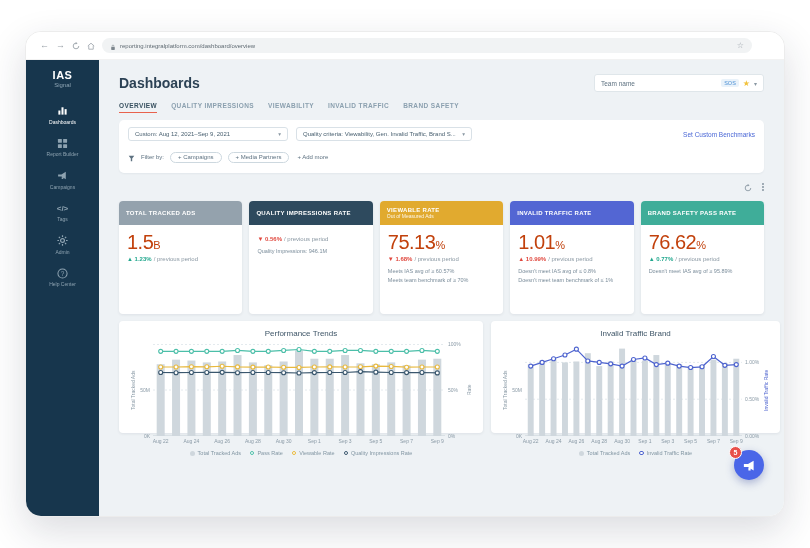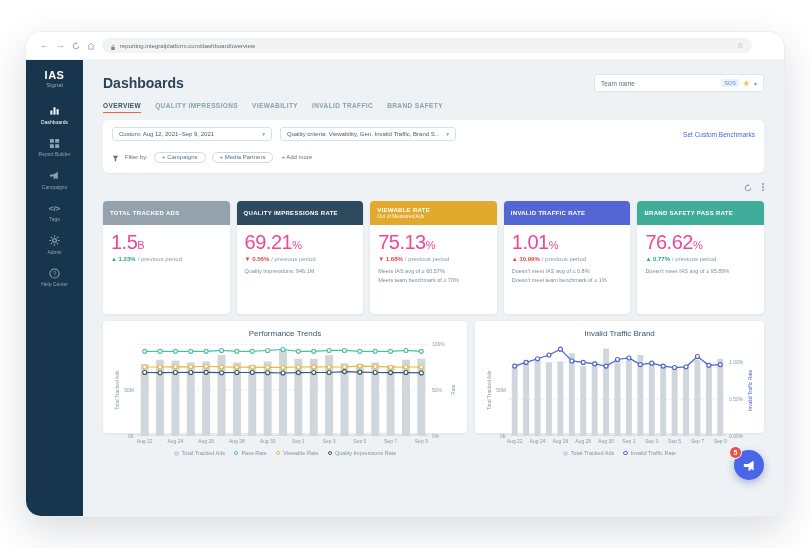--- a/index.html
+++ b/index.html
@@ -14,21 +14,21 @@
                  padding:0 14px; background:#fff; border-bottom:1px solid #f2f2f2; }
   .nav-ic { color:#9aa2a9; font-size:9px; line-height:1; }
   .nav-ic svg { display:block; }
   .url-pill { flex:1; max-width:650px; height:15px; background:#f1f3f4; border-radius:8px;
               display:flex; align-items:center; gap:4px; padding:0 8px; }
   .lock-ic { color:#7d868d; }
   .url-text { font-size:6px; color:#5f6a72; flex:1; white-space:nowrap; overflow:hidden; }
   .star-ic { font-size:8px; color:#9aa2a9; }
   
   .app { flex:1; display:flex; min-height:0; }
-  .sidebar { width:57px; flex:none; background:#17364d; display:flex; flex-direction:column;
+  .sidebar { width:73px; flex:none; background:#17364d; display:flex; flex-direction:column;
              align-items:center; padding-top:9px; }
   .logo { text-align:center; margin-bottom:4px; }
   .logo-ias { color:#fff; font-weight:bold; font-size:11px; letter-spacing:.5px; }
   .logo-signal { color:#8fa6b5; font-size:6px; margin-top:1px; }
   .nav-item { display:flex; flex-direction:column; align-items:center; gap:2.5px;
               margin-top:13px; color:#8ea3b1; width:100%; cursor:pointer; }
   .nav-item.active { color:#ffffff; }
   .nv-label { font-size:5px; }
   .nav-item svg, .nav-item .code-glyph { display:block; }
   .code-glyph { font-size:8px; font-weight:bold; line-height:11px; }
@@ -71,21 +71,21 @@
   .kebab i { width:1.8px; height:1.8px; border-radius:50%; background:#8a98a3; }
   
   .kpi-row { display:flex; gap:7px; margin-top:5px; }
   .kpi { flex:1; background:#fff; border-radius:4px; box-shadow:0 1px 3px rgba(20,40,60,.08);
          overflow:hidden; height:113px; display:flex; flex-direction:column; }
   .kpi-head { height:24px; flex:none; display:flex; flex-direction:column; justify-content:center;
               padding:2px 7px; color:#fff; }
   .kpi-title { font-size:6px; font-weight:bold; letter-spacing:.3px; }
   .kpi-sub { font-size:5px; opacity:.9; }
   .kpi-body { padding:7px 8px 0; }
-  .kpi-value { font-size:20px; color:#ec4899; letter-spacing:-.5px; line-height:1; }
+  .kpi-value { font-size:20px; color:#c2410c; letter-spacing:-.5px; line-height:1; }
   .kpi-unit { font-size:11px; }
   .kpi-change { font-size:6px; margin-top:4px; }
   .chg { font-weight:bold; }
   .sfx { color:#8a98a3; margin-left:2px; }
   .kpi-notes { margin-top:5px; font-size:5.5px; color:#7b8d9b; line-height:1.7; }
   
   .charts-row { display:flex; gap:8px; margin-top:7px; }
   .chart-card { background:#fff; border-radius:4px; box-shadow:0 1px 3px rgba(20,40,60,.08);
                 padding:8px 10px 11px; height:112px; }
   .chart-card.perf { flex:1.28; }
@@ -275,21 +275,20 @@
             <div class="kpi-change"><span class="chg" style="color: rgb(33, 167, 141);">▲ 1.23%</span><span class="sfx">/ previous period</span></div>
             <div class="kpi-notes"></div>
           </div>
         </div>
         <div class="kpi">
           <div class="kpi-head" style="background: rgb(46, 74, 94);">
             <span class="kpi-title">QUALITY IMPRESSIONS RATE</span>
             <span class="kpi-sub"></span>
           </div>
           <div class="kpi-body">
-            <div class="kpi-value"><span>69.21</span><span class="kpi-unit">%</span></div>
             <div class="kpi-change"><span class="chg" style="color: rgb(224, 72, 62);">▼ 0.56%</span><span class="sfx">/ previous period</span></div>
             <div class="kpi-notes">
                 <div>Quality Impressions: 946.1M</div>
               </div>
           </div>
         </div>
         <div class="kpi">
           <div class="kpi-head" style="background: rgb(225, 170, 47);">
             <span class="kpi-title">VIEWABLE RATE</span>
             <span class="kpi-sub">Out of Measured Ads</span>

